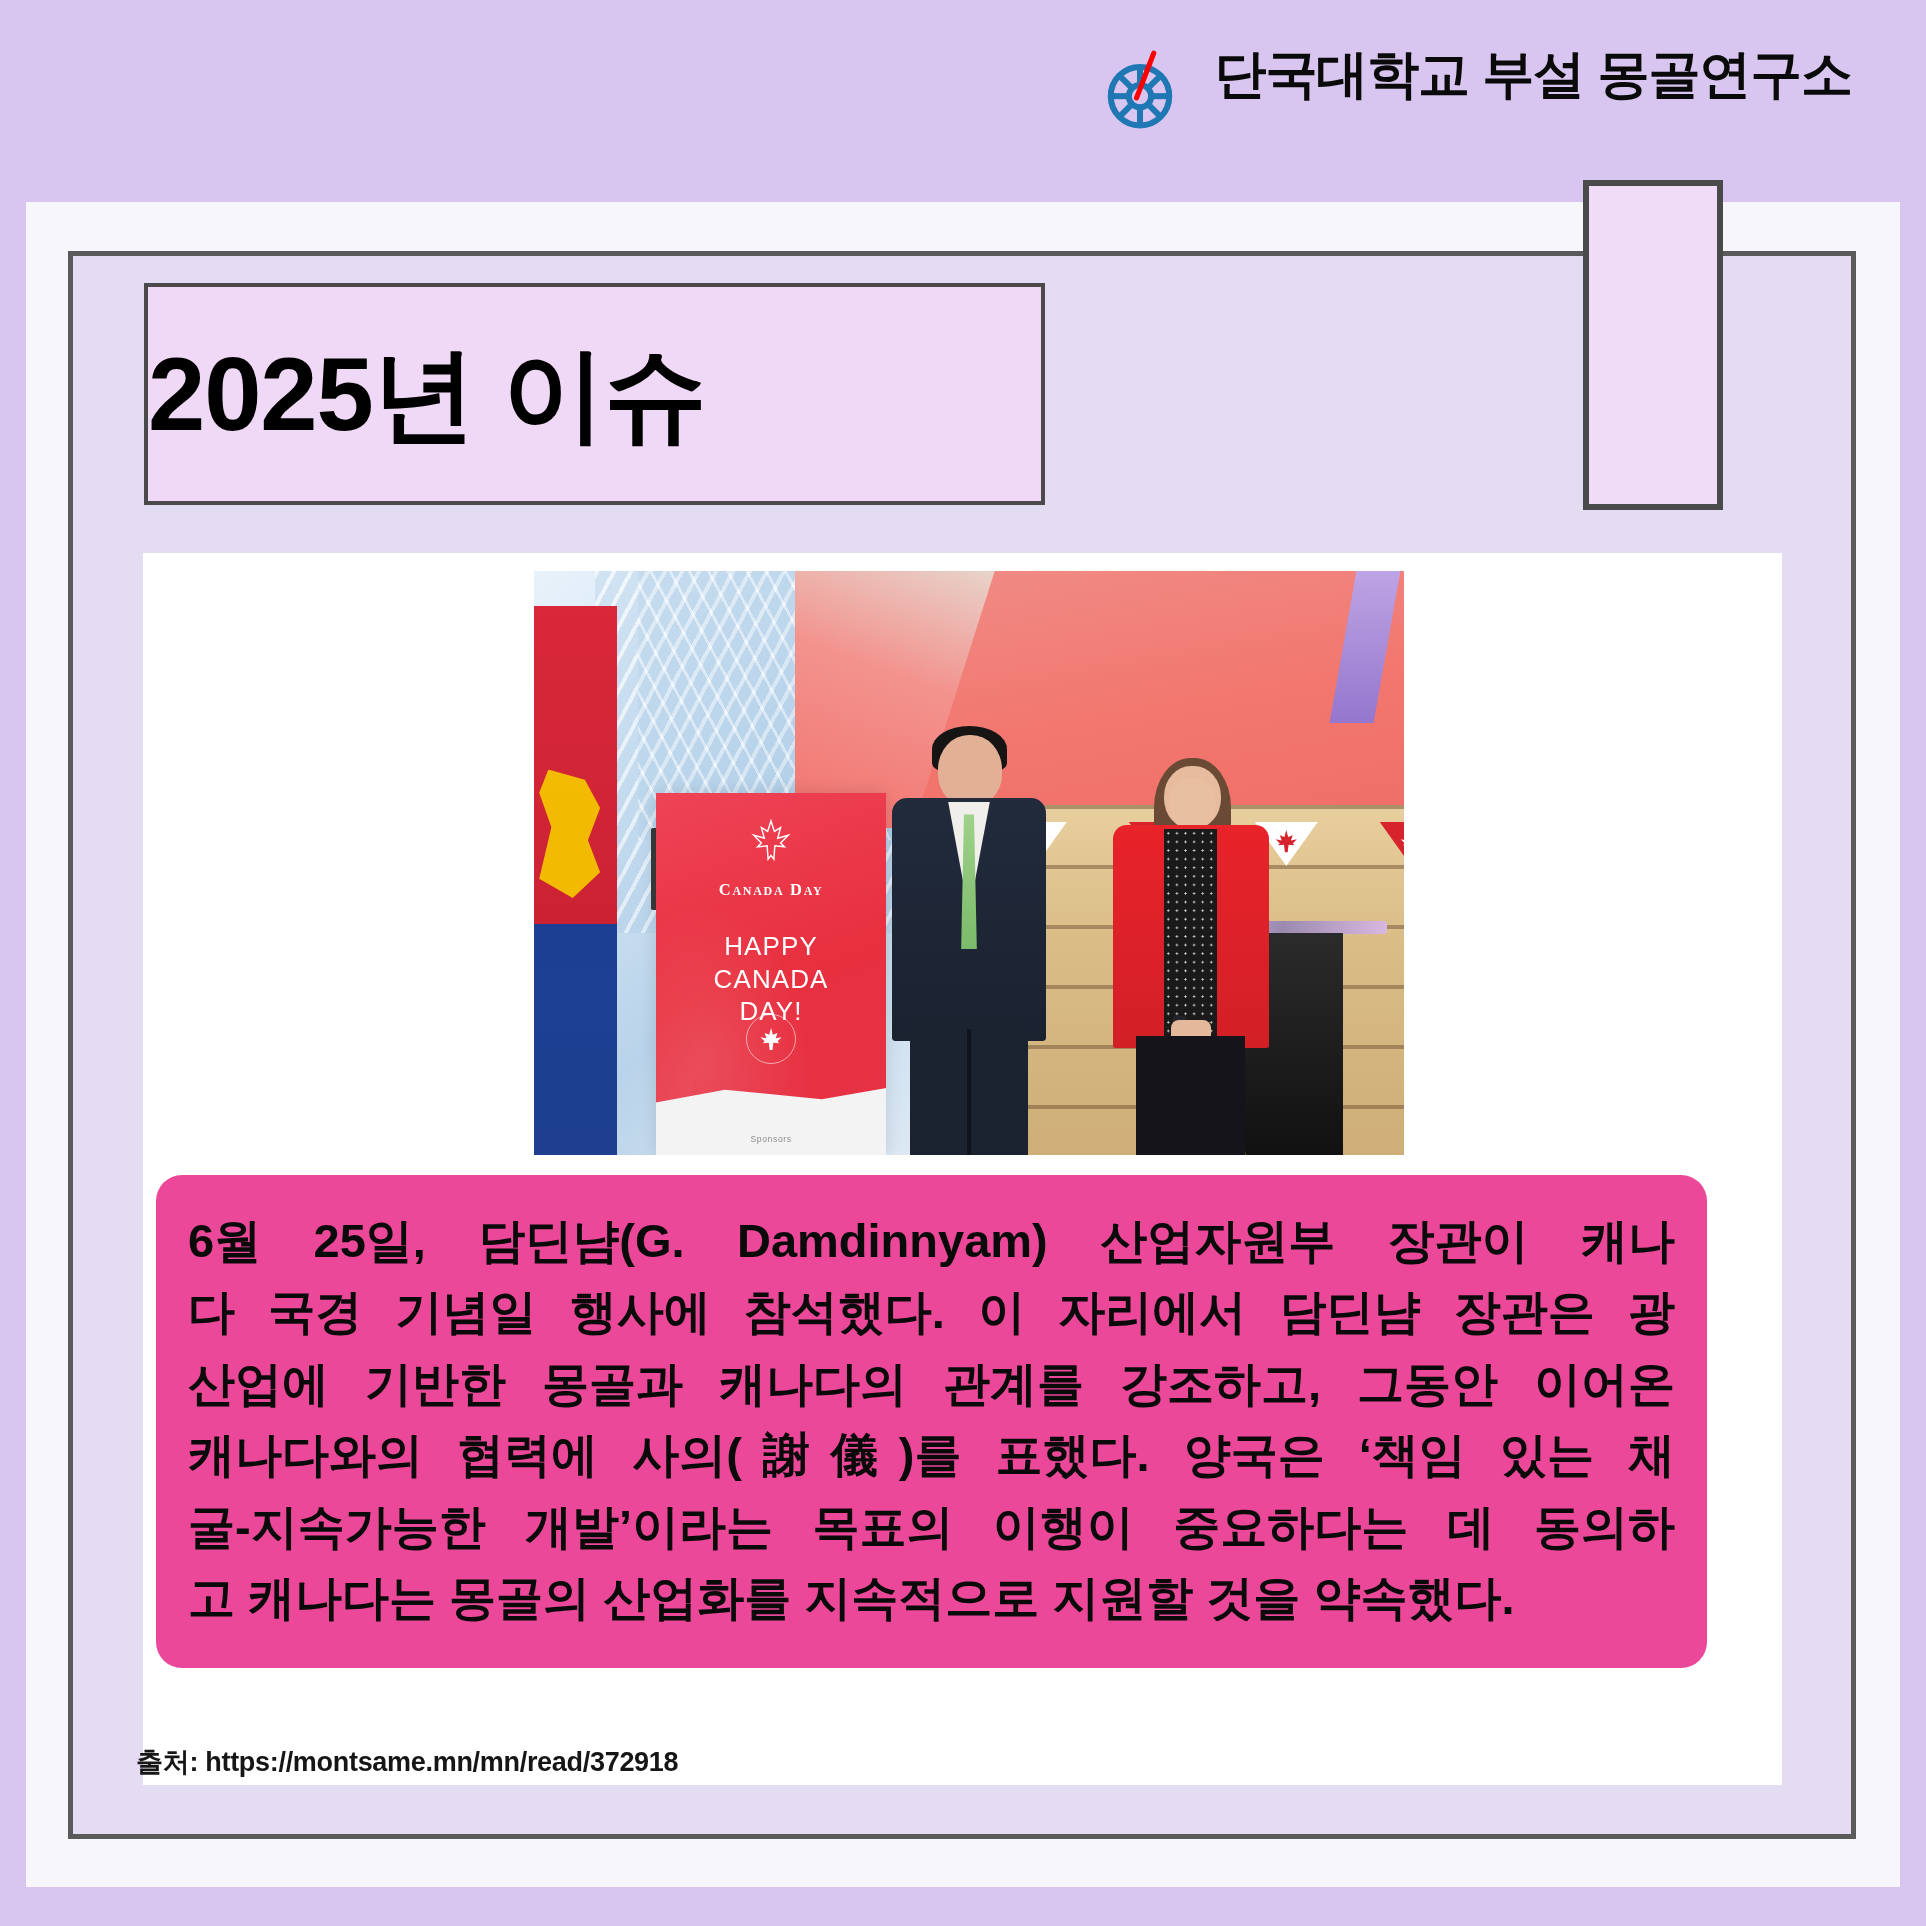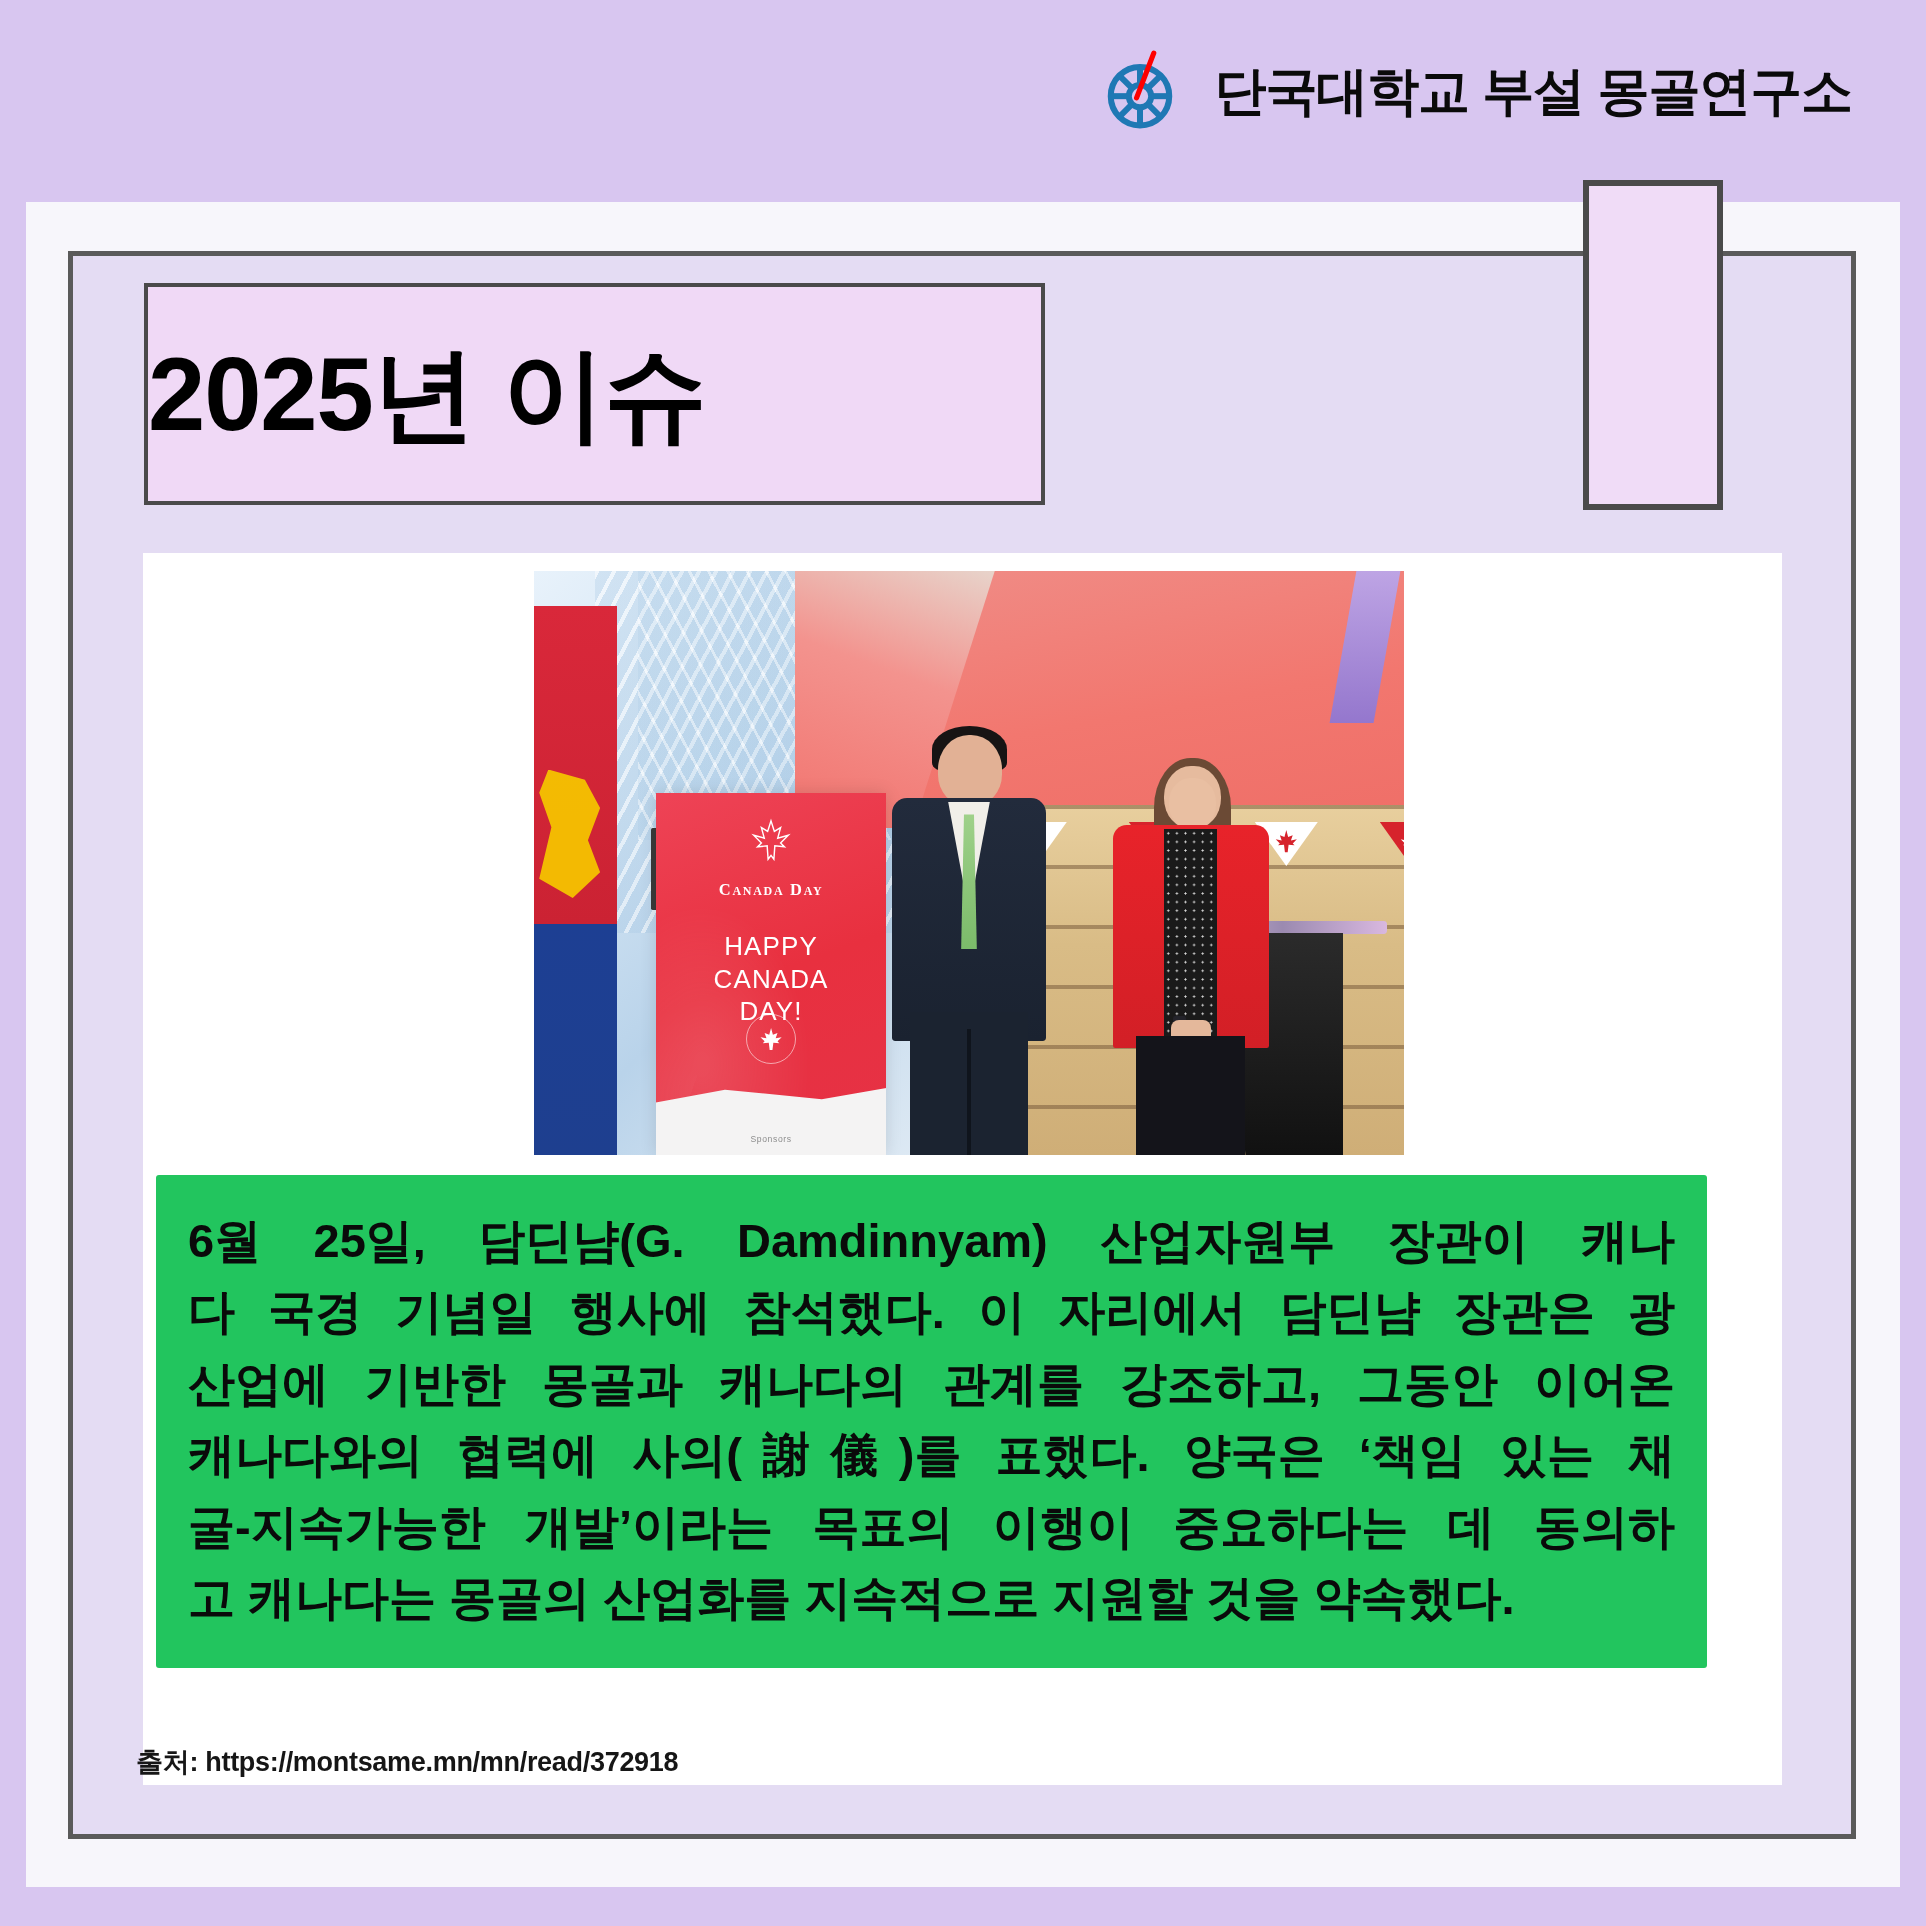--- a/index.html
+++ b/index.html
@@ -22,21 +22,20 @@
     width: 1926px;
     height: 182px;
     display: flex;
     align-items: center;
     justify-content: flex-end;
     padding-right: 74px;
     box-sizing: border-box;
   }
   .brand {
     display: flex;
-    align-items: center;
     gap: 32px;
   }
   .brand-logo {
     width: 86px;
     height: 86px;
     position: relative;
     flex: 0 0 auto;
   }
   .brand-title {
     font-size: 52px;
@@ -275,22 +274,22 @@
     background: #14141a; }
 
   
   .text-box {
     position: absolute;
     left: 13px;
     top: 622px;
     width: 1551px;
     padding: 30px 32px 34px 32px;
     box-sizing: border-box;
-    background: #22c55e;
-    border-radius: 3px;
+    background: #ec4899;
+    border-radius: 26px;
   }
   .body-line {
     font-size: 47px;
     font-weight: 700;
     color: #0a0a0a;
     line-height: 1.52;
     text-align: justify;
     text-align-last: justify;
     white-space: nowrap;
     letter-spacing: 0px;

